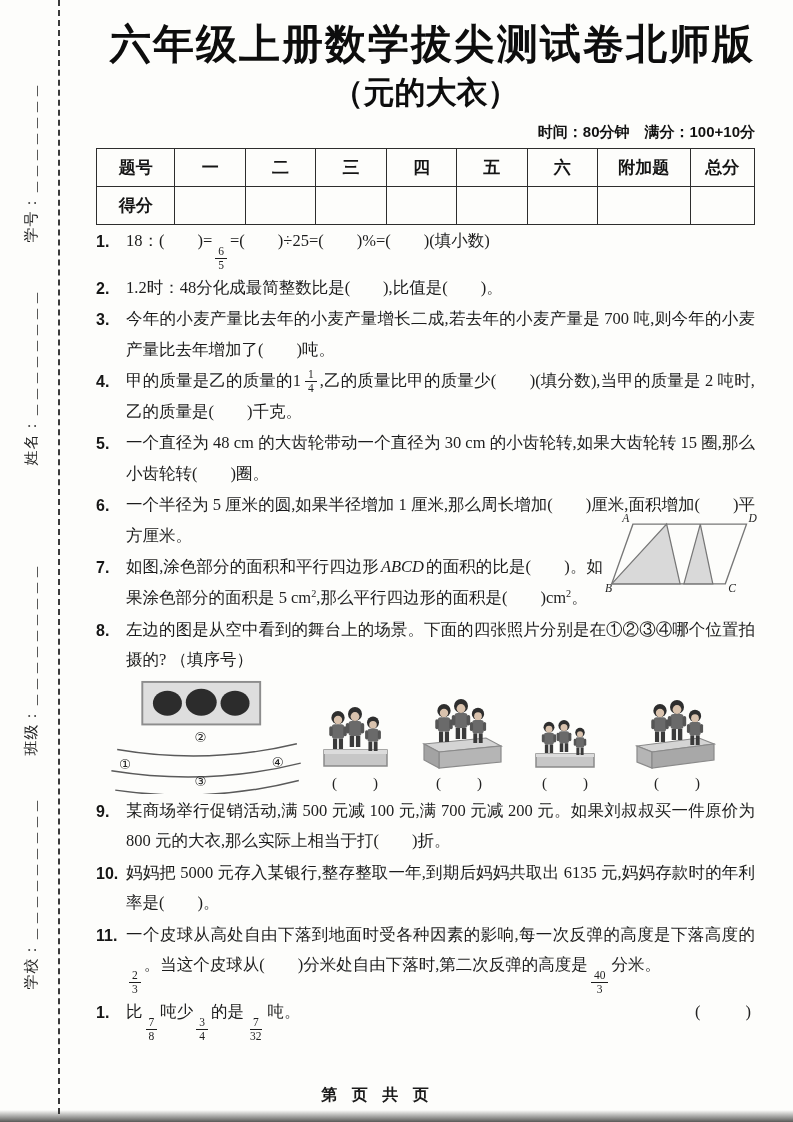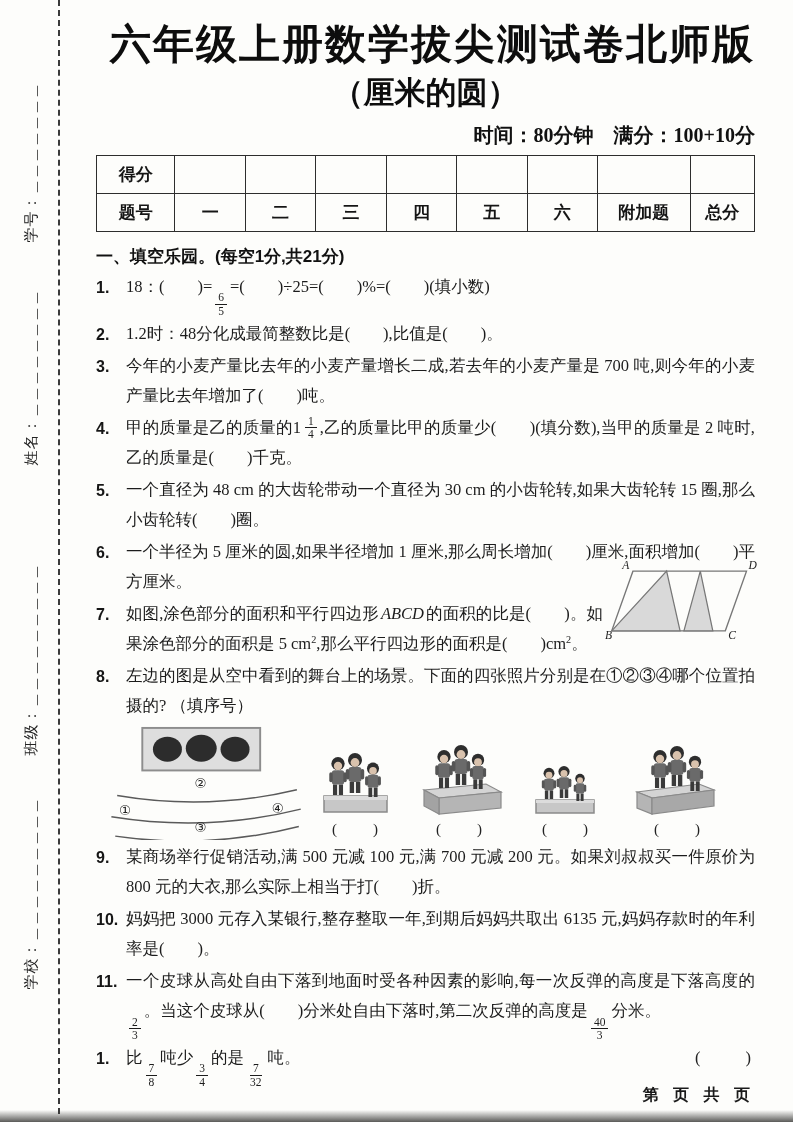--- a/index.html
+++ b/index.html
@@ -12,22 +12,22 @@
   .vf-sid{top:70px;height:185px;}
   .vf-name{top:280px;height:195px;}
   .vf-class{top:552px;height:215px;}
   .vf-school{top:782px;height:222px;}
 
   .content{position:absolute;left:96px;width:659px;top:0;padding-top:20px;}
   .title{margin:0;text-align:right;font-family:"Liberation Sans",sans-serif;font-weight:700;
          font-size:41px;line-height:1.18;letter-spacing:2px;color:#0d0d0d;}
   .subtitle{margin:6px 0 0;text-align:center;font-family:"Liberation Sans",sans-serif;font-weight:700;
          font-size:31px;line-height:1.2;color:#0d0d0d;}
-  .meta{margin-top:10px;text-align:right;font-family:Liberation Serif, serif;font-weight:700;
-        font-size:20px;line-height:1.35;color:#111;}
+  .meta{margin-top:10px;text-align:right;font-family:Liberation Sans, sans-serif;font-weight:700;
+        font-size:15px;line-height:1.35;color:#111;}
 
   table.score{border-collapse:collapse;width:100%;margin-top:6px;table-layout:fixed;}
   table.score td{border:1.6px solid #2d2d2d;height:35px;text-align:center;vertical-align:middle;
         font-family:"Liberation Sans",sans-serif;font-weight:700;font-size:17px;color:#151515;}
 
   .sec-heading{margin:12px 0 3px;font-family:"Liberation Sans",sans-serif;font-weight:700;
         font-size:17px;line-height:1.5;color:#111;}
 
   .q{display:flex;margin:1px 0;font-size:16.5px;line-height:1.85;}
   .q-num{flex:none;width:30px;font-weight:700;font-family:"Liberation Sans",sans-serif;font-size:16px;
@@ -52,21 +52,21 @@
   .stage-fig{width:196px;height:114px;flex:none;}
   .stage-pos{font-family:"DejaVu Sans",sans-serif;font-size:14px;fill:#222;}
   .photo{display:flex;flex-direction:column;align-items:center;flex:none;}
   .photo-blank{font-size:15px;color:#222;margin-top:2px;letter-spacing:2px;}
   .ph1{margin-left:16px;} .ph2{margin-left:26px;} .ph3{margin-left:30px;} .ph4{margin-left:36px;}
 
   .q-tf .q-text{display:flex;}
   .q-tf .tf-body{flex:1;text-align:left;}
   .tf-blank{flex:none;white-space:nowrap;letter-spacing:4px;margin-left:8px;color:#222;}
 
-  .footer{position:absolute;left:0;right:38px;bottom:16px;text-align:right;
+  .footer{position:absolute;left:0;right:38px;bottom:16px;text-align:center;
         font-size:16px;letter-spacing:5px;font-weight:700;color:#1a1a1a;font-family:"Liberation Sans",sans-serif;}
   .bottom-shadow{position:absolute;left:0;right:0;bottom:0;height:12px;
         background:linear-gradient(to bottom,rgba(80,80,78,0),rgba(62,62,60,0.85));}
   .defs-holder{position:absolute;width:0;height:0;overflow:hidden;}
 </style>
 </head>
 <body>
 
 <div class="page">
 
@@ -95,63 +95,62 @@
         <rect x="5.6" y="-24" width="3.6" height="10.5" rx="1.8" fill="#555"></rect>
         <rect x="-5.3" y="-11" width="4.4" height="11" fill="#3a3a3a"></rect>
         <rect x="0.9" y="-11" width="4.4" height="11" fill="#3a3a3a"></rect>
       </g>
     </defs>
   </svg>
 
   <div class="content">
 
     <h1 class="title">六年级上册数学拔尖测试卷北师版</h1>
-    <h2 class="subtitle">（厘米的圆）</h2>
+    <h2 class="subtitle">（元的大衣）</h2>
     <div class="meta">时间：80分钟　满分：100+10分</div>
 
     <table class="score">
       <colgroup>
         <col style="width:78px">
           <col style="width:70px">
           <col style="width:70px">
           <col style="width:70px">
         <col style="width:70px">
           <col style="width:70px">
           <col style="width:70px">
           <col style="width:92px">
           <col style="width:64px">
       </colgroup>
       <tbody>
           <tr>
+        <td>题号</td>
+        <td>一</td>
+        <td>二</td>
+        <td>三</td>
+        <td>四</td>
+        <td>五</td>
+        <td>六</td>
+        <td>附加题</td>
+        <td>总分</td>
+      </tr>
+      <tr>
         <td>得分</td>
         <td></td>
             <td></td>
         <td></td>
             <td></td>
         <td></td>
             <td></td>
         <td></td>
             <td></td>
       </tr>
-      <tr>
-        <td>题号</td>
-        <td>一</td>
-        <td>二</td>
-        <td>三</td>
-        <td>四</td>
-        <td>五</td>
-        <td>六</td>
-        <td>附加题</td>
-        <td>总分</td>
-      </tr>
     </tbody>
       </table>
 
     <section>
-      <h3 class="sec-heading">一、填空乐园。(每空1分,共21分)</h3>
 
       <div class="q">
         <span class="q-num">1.</span>
         <div class="q-text">18：(　　)=<span class="frac">
               <span class="fn">6</span>
               <span class="fd">5</span>
             </span>=(　　)÷25=(　　)%=(　　)(填小数)</div>
       </div>
       <div class="q">
         <span class="q-num">2.</span>
@@ -260,21 +259,21 @@
           <span class="photo-blank">(　　)</span>
         </div>
       </div>
 
       <div class="q">
         <span class="q-num">9.</span>
         <div class="q-text">某商场举行促销活动,满 500 元减 100 元,满 700 元减 200 元。如果刘叔叔买一件原价为 800 元的大衣,那么实际上相当于打(　　)折。</div>
       </div>
       <div class="q">
         <span class="q-num">10.</span>
-        <div class="q-text">妈妈把 3000 元存入某银行,整存整取一年,到期后妈妈共取出 6135 元,妈妈存款时的年利率是(　　)。</div>
+        <div class="q-text">妈妈把 5000 元存入某银行,整存整取一年,到期后妈妈共取出 6135 元,妈妈存款时的年利率是(　　)。</div>
       </div>
       <div class="q">
         <span class="q-num">11.</span>
         <div class="q-text">一个皮球从高处自由下落到地面时受各种因素的影响,每一次反弹的高度是下落高度的<span class="frac">
               <span class="fn">2</span>
               <span class="fd">3</span>
             </span>。当这个皮球从(　　)分米处自由下落时,第二次反弹的高度是<span class="frac">
               <span class="fn">40</span>
               <span class="fd">3</span>
             </span>分米。</div>

